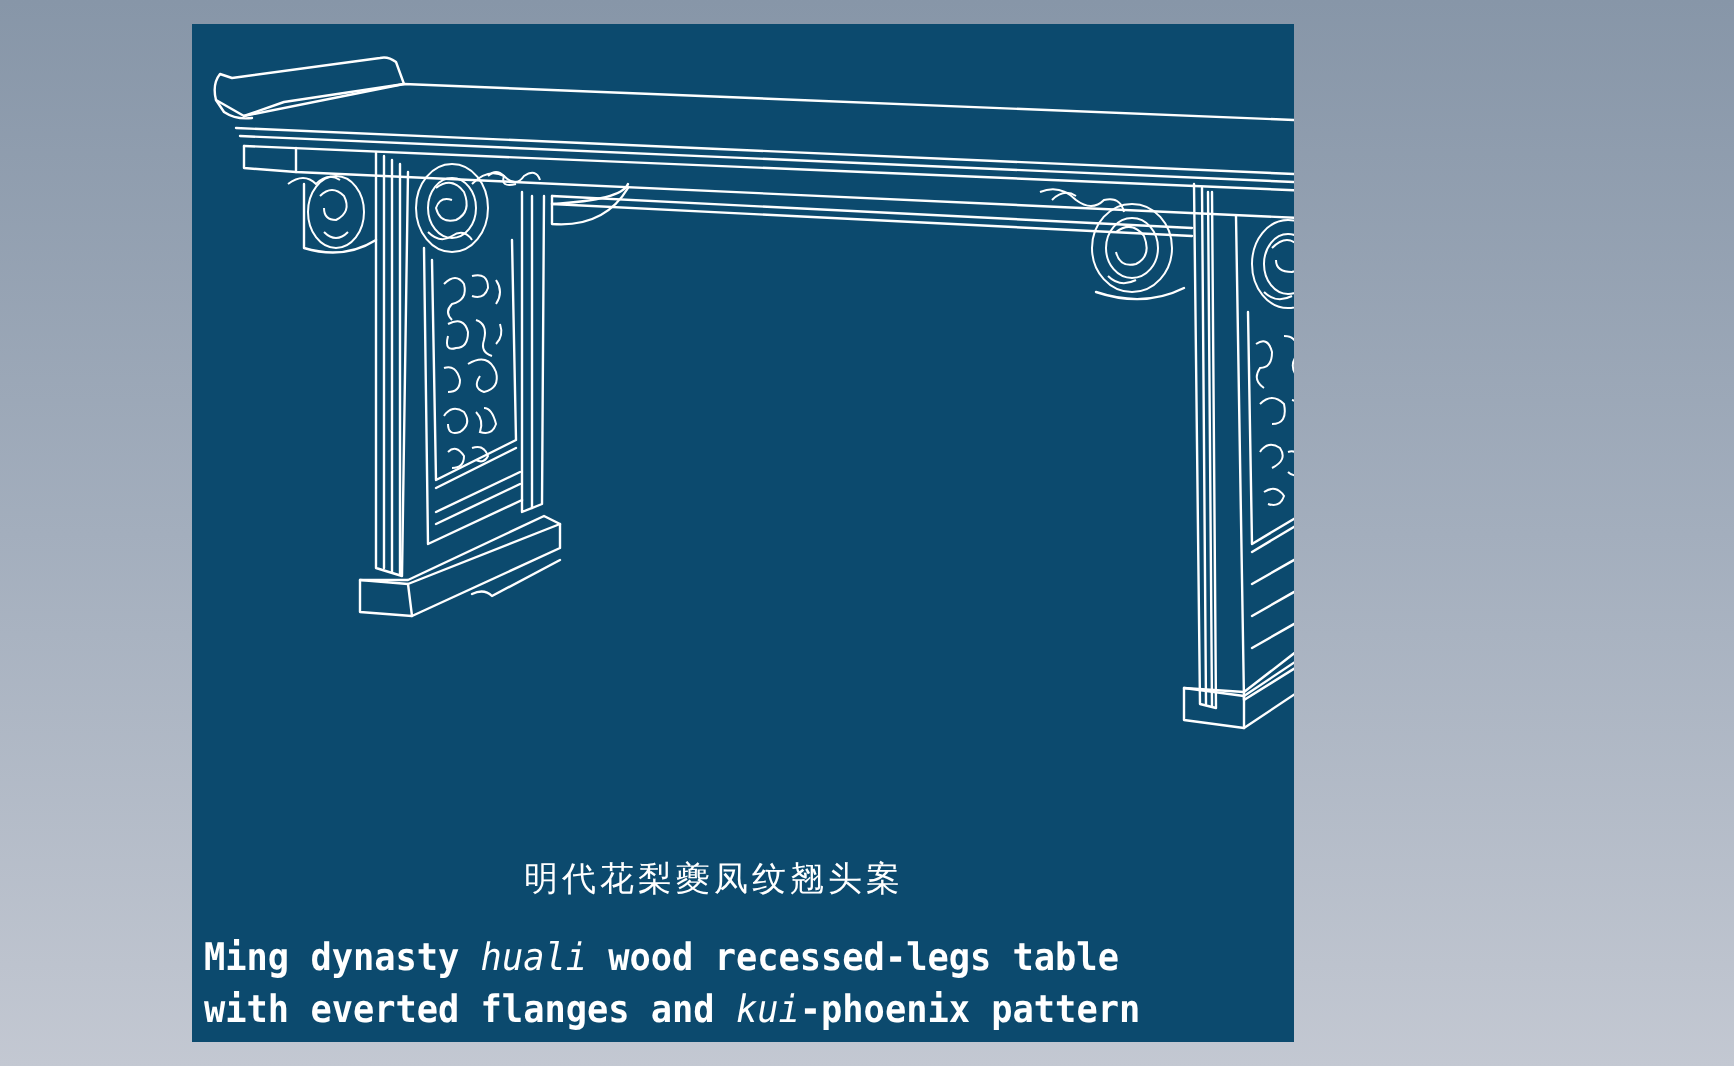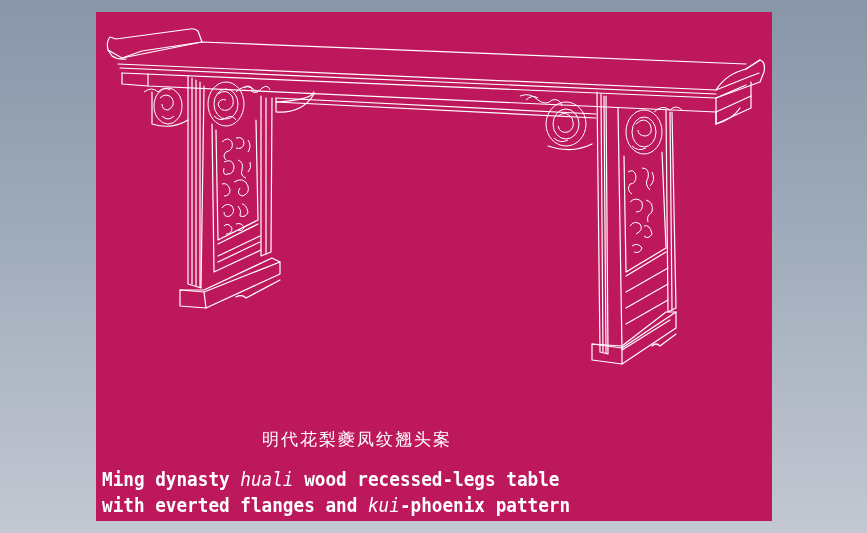--- a/index.html
+++ b/index.html
@@ -2,22 +2,22 @@
 <html><head>
 <meta charset="utf-8">
 <style>
   html,body{margin:0;padding:0;}
   body{
     width:867px;height:533px;overflow:hidden;position:relative;
     background:linear-gradient(to bottom,#8796a8 0%,#a3aebd 50%,#c3c8d2 100%);
     font-family:"DejaVu Sans Mono","Liberation Mono",monospace;
   }
   #viewport{
-    position:absolute;left:96px;top:12px;width:676px;height:509px;
-    background:#be185d;overflow:hidden;
+    position:absolute;left:96px;top:12px;width:551px;height:509px;
+    background:#0c4a6e;overflow:hidden;
   }
   #drawing{position:absolute;left:0;top:0;width:675px;height:509px;}
   #drawing *{vector-effect:non-scaling-stroke;}
   .ln{fill:none;stroke:#fff;stroke-width:1.2;stroke-linejoin:round;stroke-linecap:round;}
   .orn{fill:none;stroke:#fff;stroke-width:1;}
   #title-cn{
     position:absolute;left:166px;top:416px;
     color:#fff;font-family:"DejaVu Sans",sans-serif;font-size:17px;letter-spacing:2px;
     white-space:nowrap;
   }

